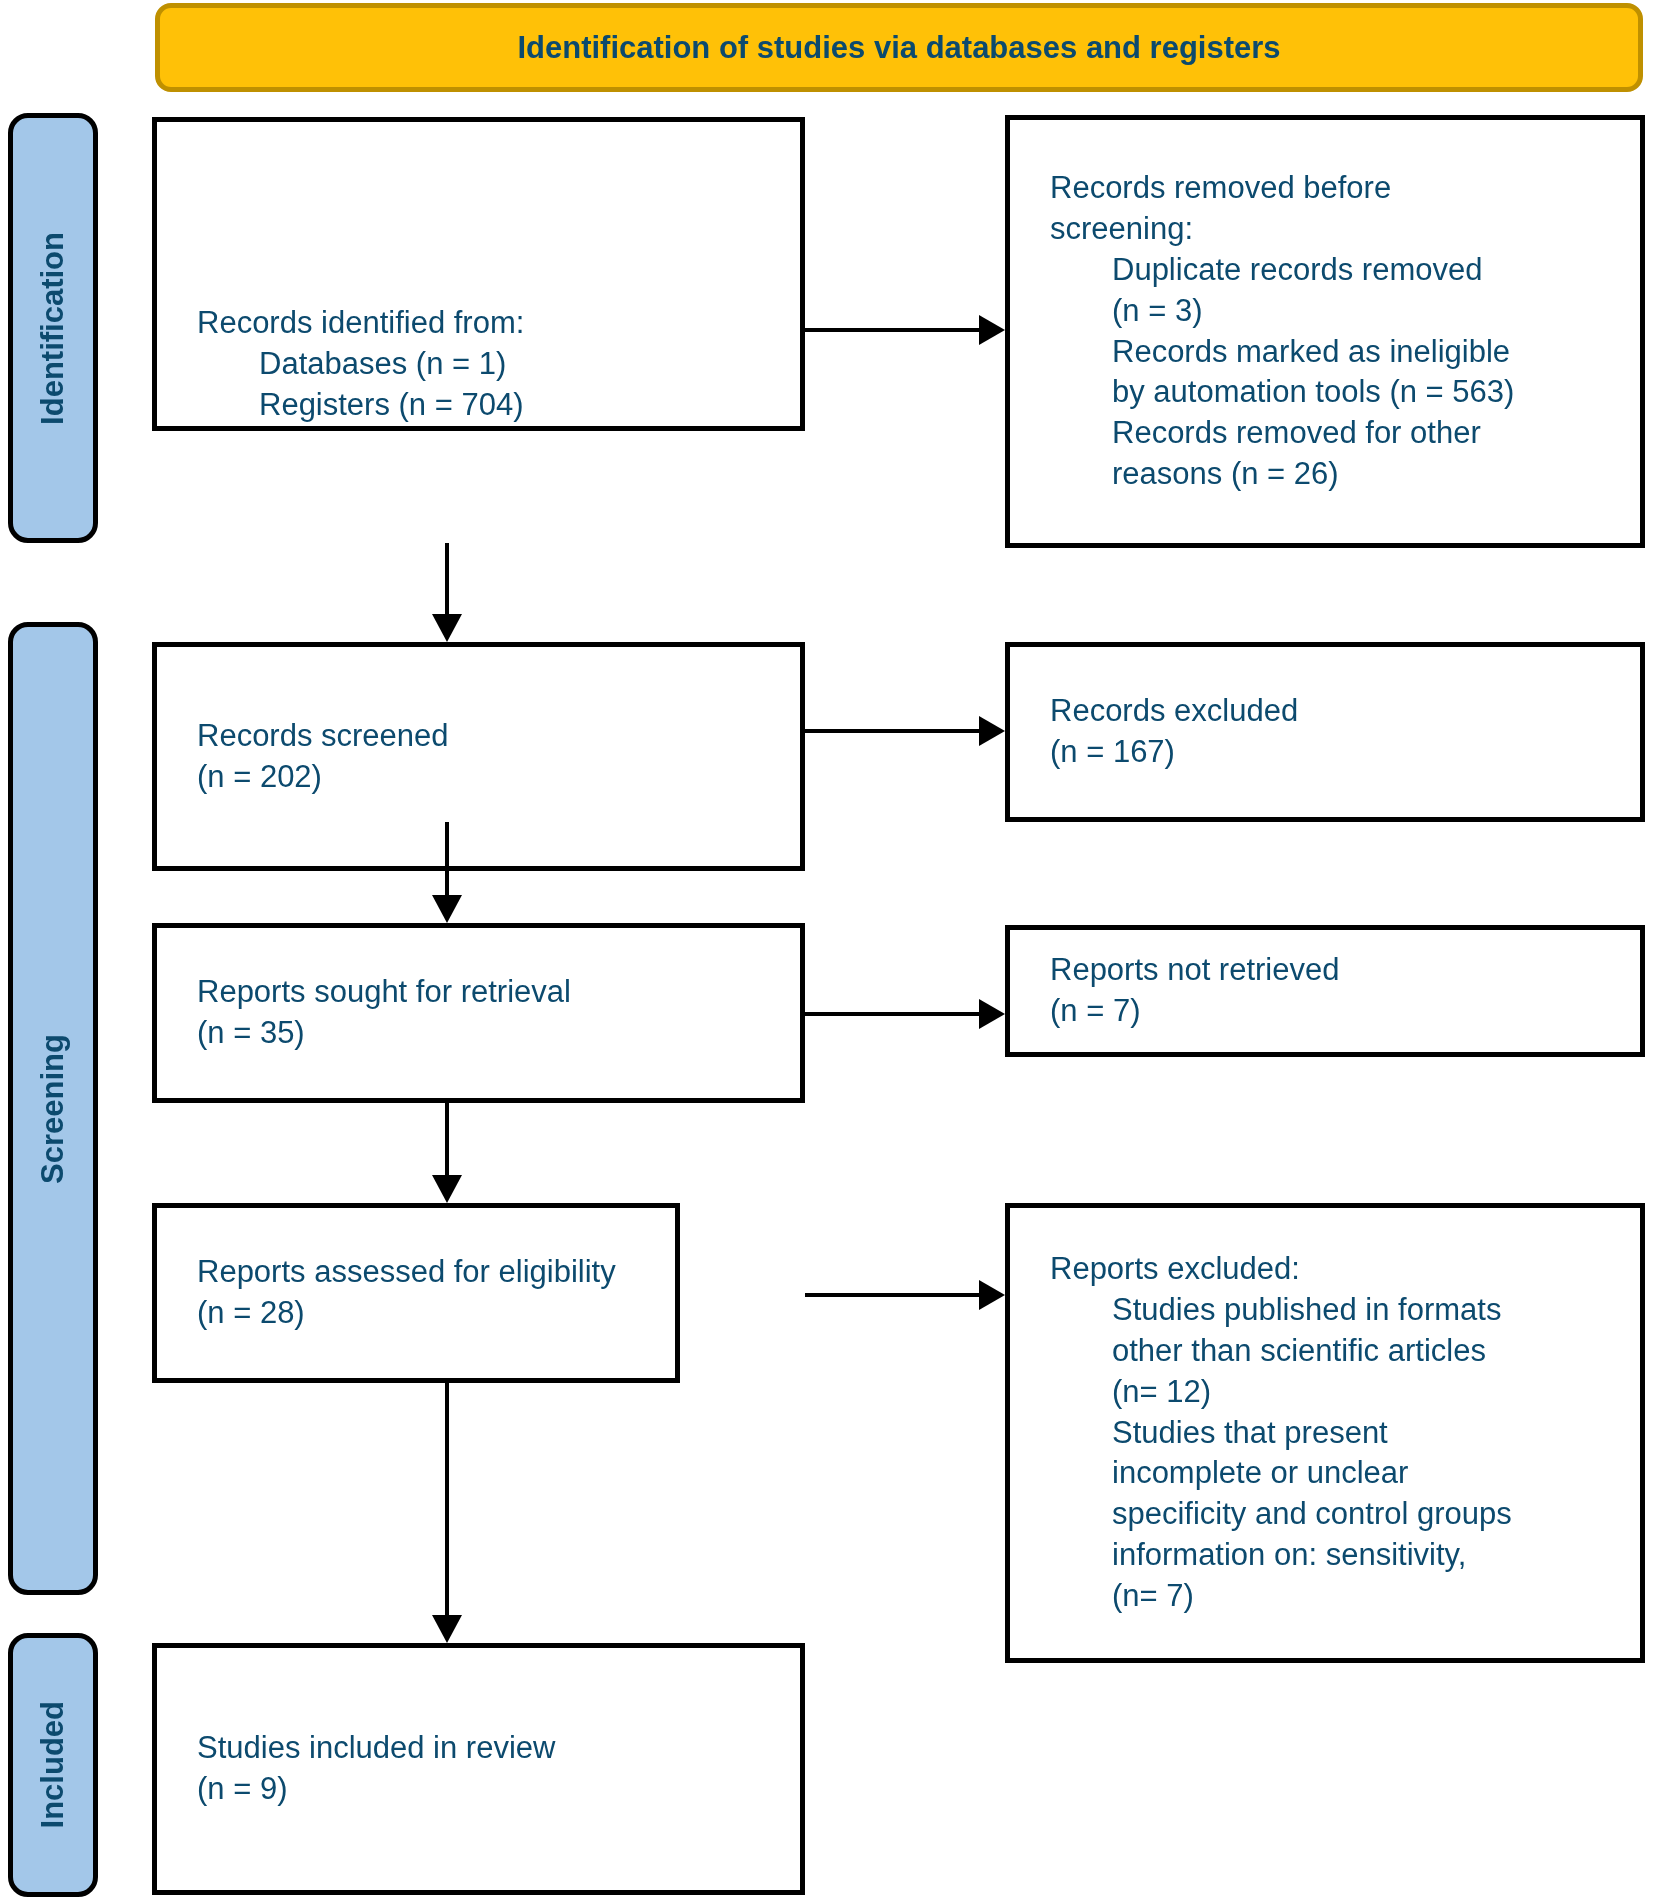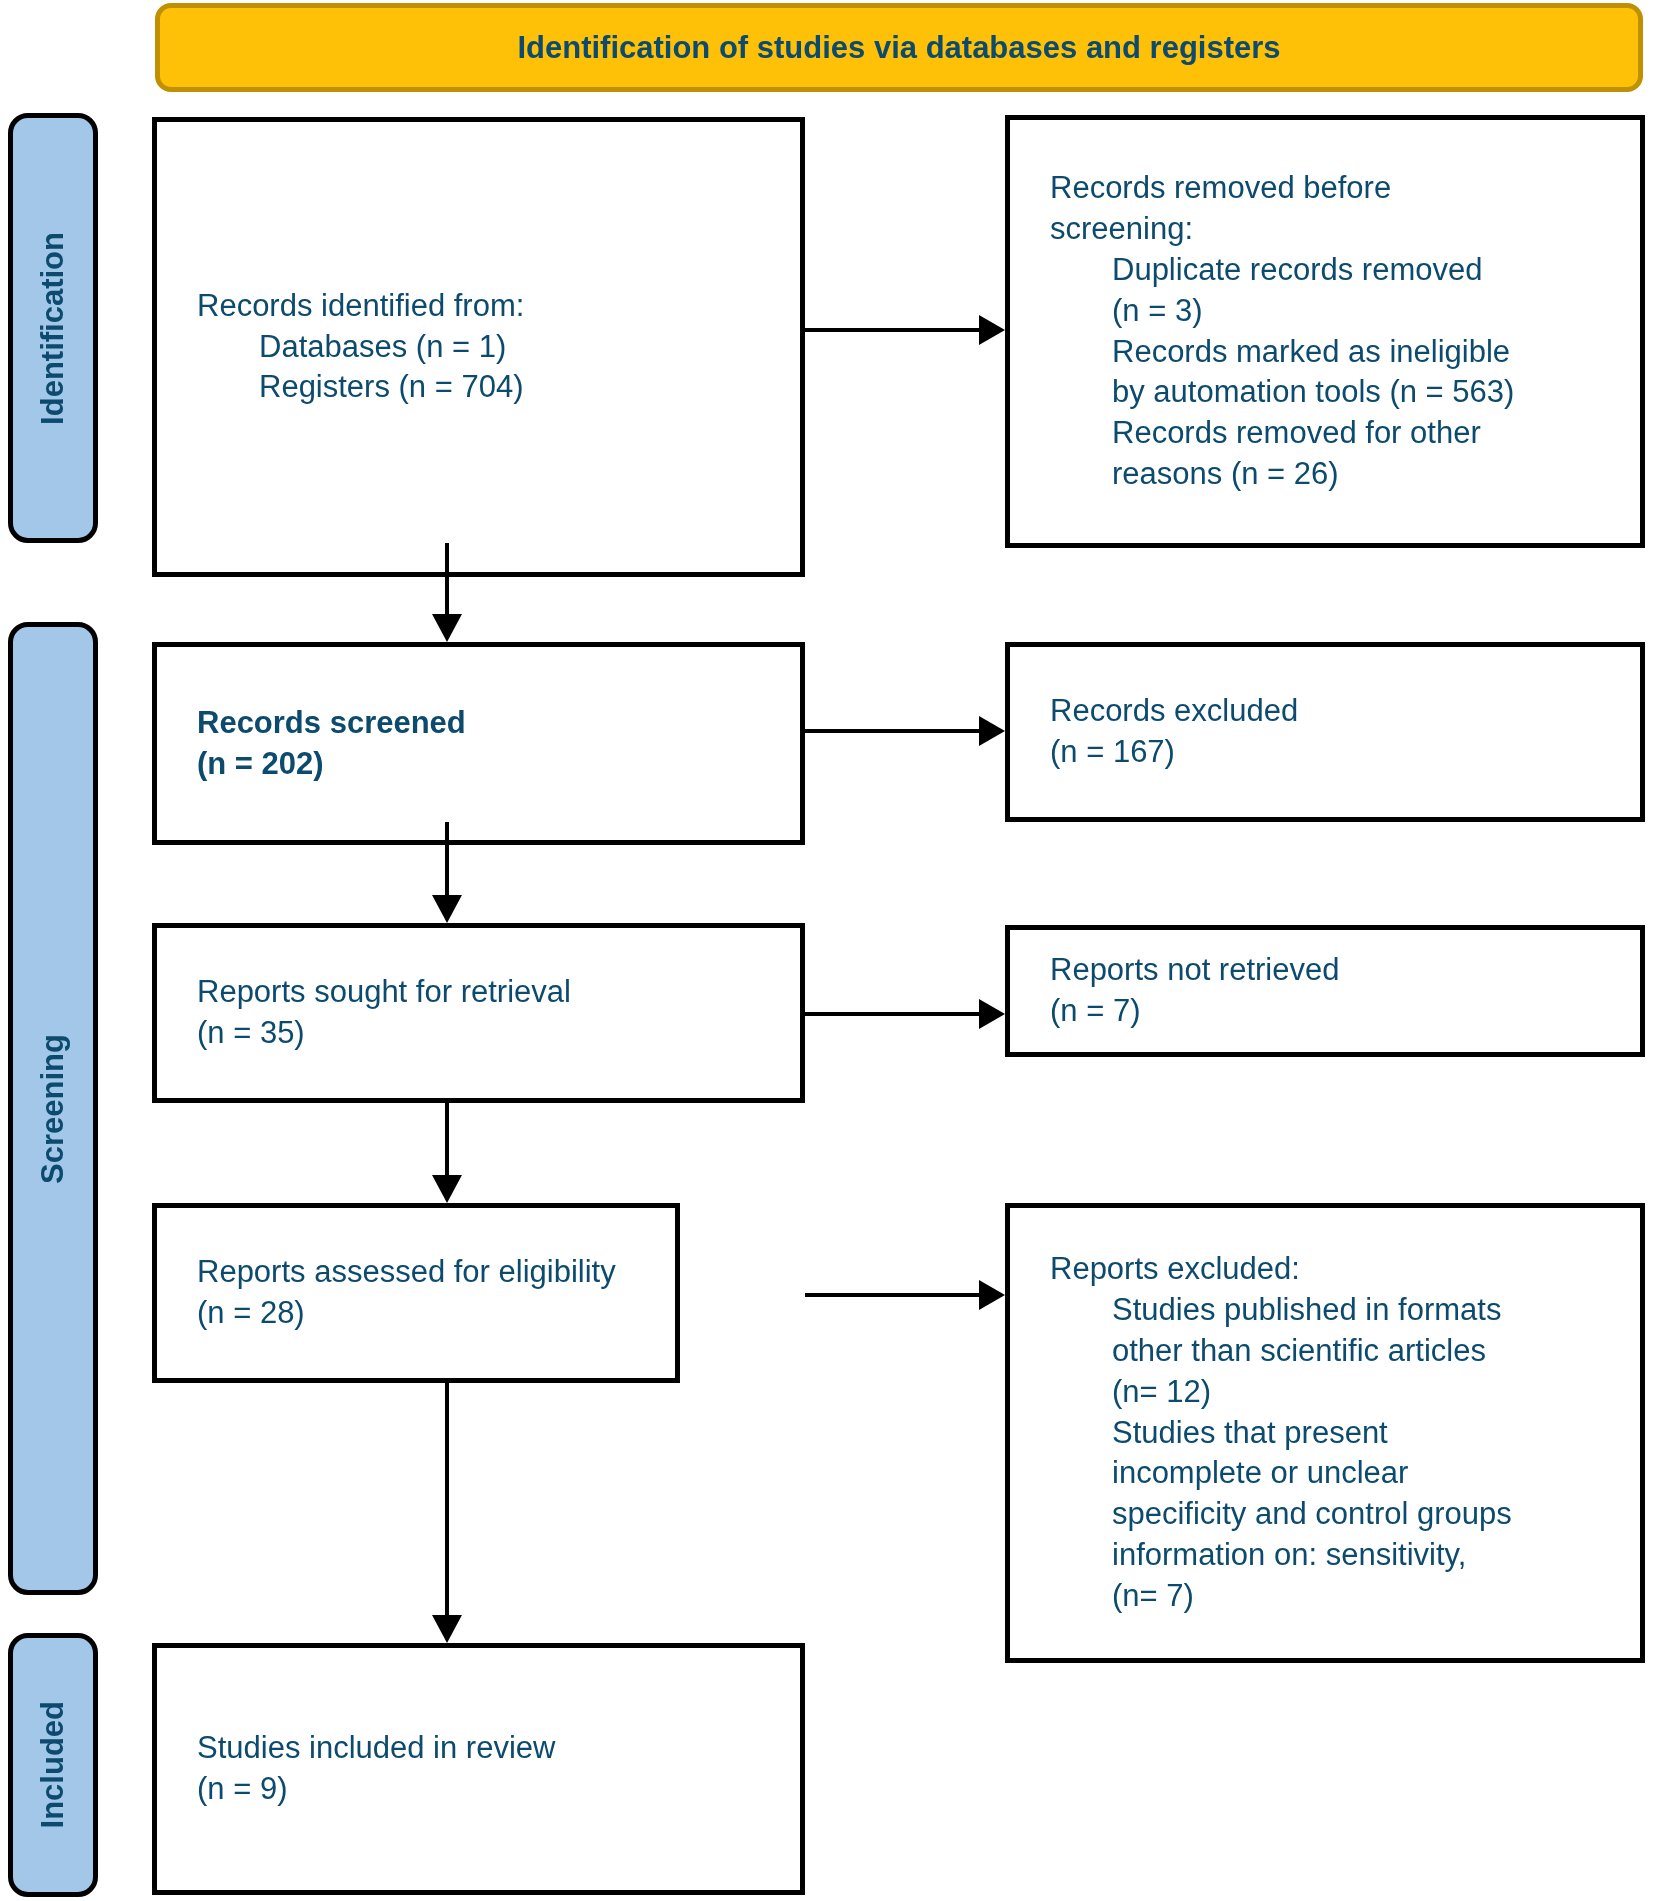--- a/index.html
+++ b/index.html
@@ -67,37 +67,37 @@
   <div class="sideband" style="top:113px;height:430px;">
     <span class="vtext">Identification</span>
   </div>
   <div class="sideband" style="top:622px;height:973px;">
     <span class="vtext">Screening</span>
   </div>
   <div class="sideband" style="top:1633px;height:264px;">
     <span class="vtext">Included</span>
   </div>
 
-  <div class="box" style="left:152px;top:117px;width:653px;height:460px;">
+  <div class="box" style="left:152px;top:117px;width:653px;height:314px;justify-content:flex-end;">
     <div class="ln">Records identified from:</div>
     <div class="ln ind">Databases (n = 1)</div>
     <div class="ln ind">Registers (n = 704)</div>
   </div>
   <div class="box" style="left:1005px;top:115px;width:640px;height:433px;">
     <div class="ln">Records removed before</div>
     <div class="ln">screening:</div>
     <div class="ln ind">Duplicate records removed</div>
     <div class="ln ind">(n = 3)</div>
     <div class="ln ind">Records marked as ineligible</div>
     <div class="ln ind">by automation tools (n = 563)</div>
     <div class="ln ind">Records removed for other</div>
     <div class="ln ind">reasons (n = 26)</div>
   </div>
 
-  <div class="box" style="left:152px;top:642px;width:653px;height:203px;font-weight:bold;">
+  <div class="box" style="left:152px;top:642px;width:653px;height:229px;">
     <div class="ln">Records screened</div>
     <div class="ln">(n = 202)</div>
   </div>
   <div class="box" style="left:1005px;top:642px;width:640px;height:180px;">
     <div class="ln">Records excluded</div>
     <div class="ln">(n = 167)</div>
   </div>
 
   <div class="box" style="left:152px;top:923px;width:653px;height:180px;">
     <div class="ln">Reports sought for retrieval</div>

